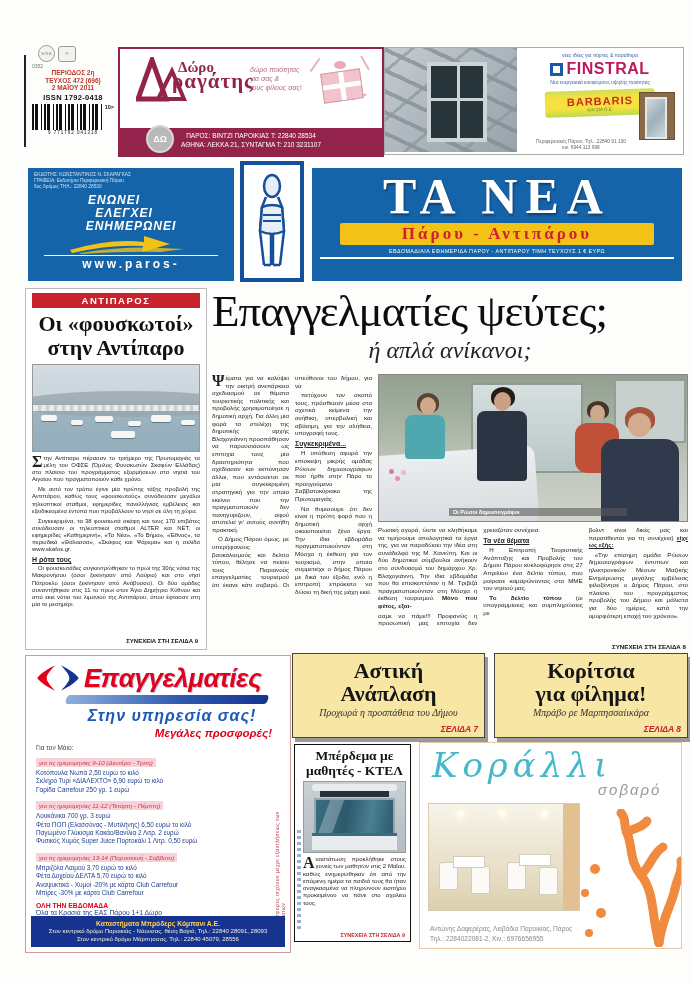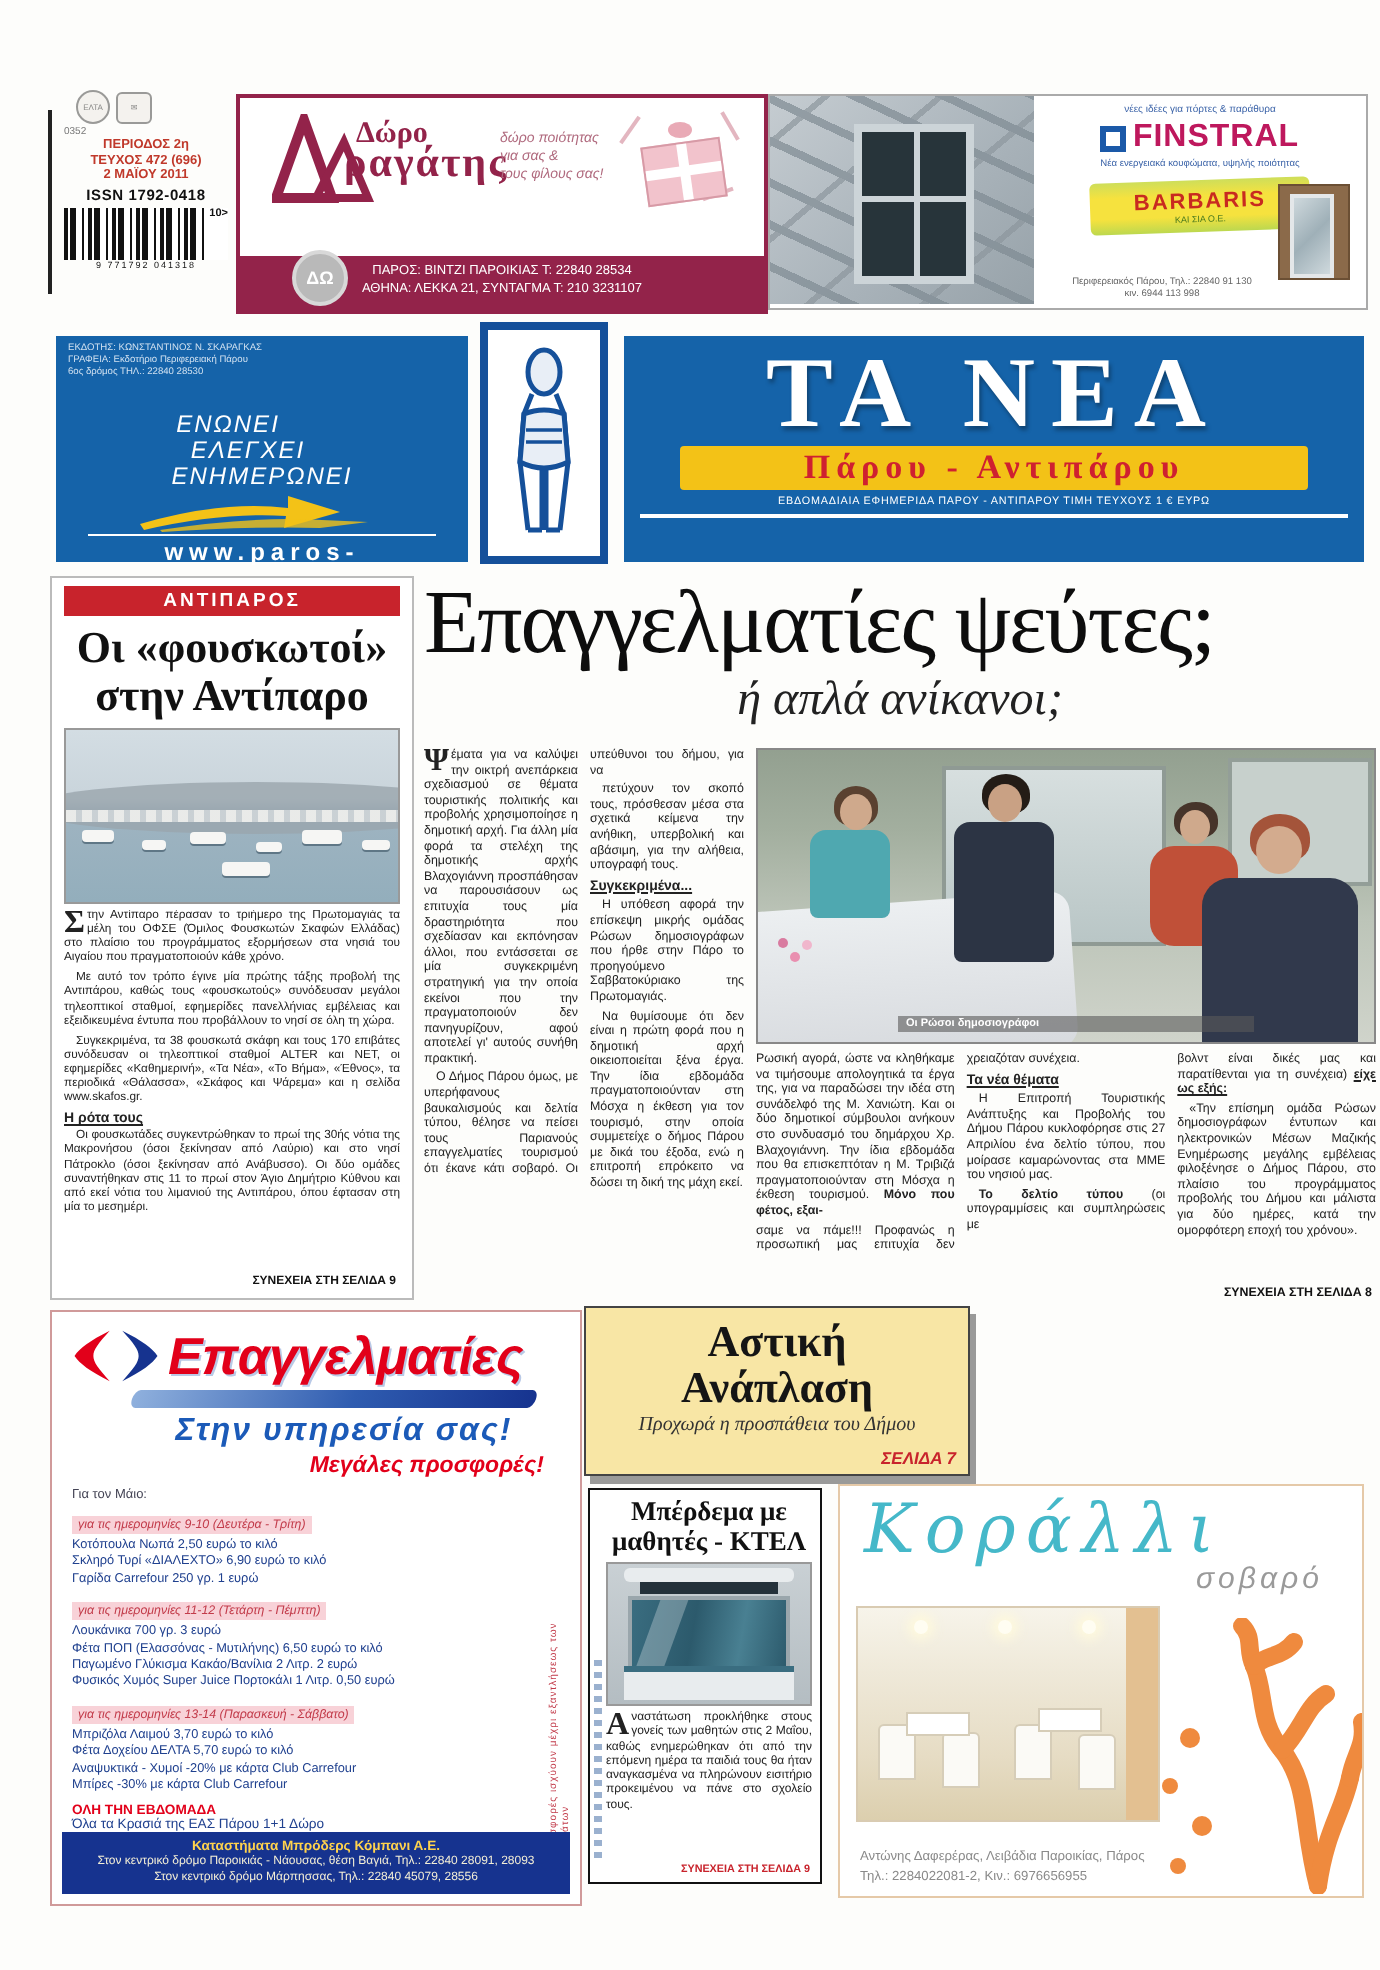--- a/index.html
+++ b/index.html
@@ -55,21 +55,21 @@
   .barbaris{margin:5px auto 0 auto;width:110px;height:26px;background:linear-gradient(180deg,#cede5a 0%,#f6e23e 30%,#f6e23e 70%,#bcd84f 100%);display:flex;flex-direction:column;align-items:center;justify-content:center;transform:rotate(-2deg);border-radius:3px;}
   .barbaris .nm{color:#c82a20;font-weight:bold;font-size:11px;letter-spacing:1px;}
   .barbaris .sb{color:#4a7a1e;font-size:4.5px;}
   .fin-prod{position:absolute;right:8px;top:44px;width:34px;height:46px;background:#8b6a4a;border:1px solid #6b4f34;}
   .fin-prod:after{content:"";position:absolute;left:5px;top:4px;width:18px;height:38px;background:linear-gradient(135deg,#cfd9dd 0%,#9fb0b8 50%,#cfd9dd 100%);border:2px solid #e4e7e9;}
   .fin-contact{position:absolute;left:6px;right:44px;bottom:3px;color:#666;font-size:4.8px;text-align:center;line-height:6px;}
 
   
   .mast-left{left:28px;top:168px;width:206px;height:113px;background:#1563a9;padding:4px 6px;box-sizing:border-box;}
   .pub{color:#cfe0f0;font-size:4.8px;line-height:6px;}
-  .mottos{text-align:center;margin-top:16px;color:#fff;font-weight:normal;font-style:italic;font-size:12px;line-height:13px;letter-spacing:1px;}
+  .mottos{text-align:center;margin-top:4px;color:#fff;font-weight:bold;font-style:italic;font-size:12px;line-height:13px;letter-spacing:1px;}
   .swoosh{display:block;margin:1px auto 0 auto;}
   .mast-rule{border-top:1px solid #fff;margin:1px 10px 0 10px;}
   .website{color:#fff;font-weight:bold;font-size:12px;letter-spacing:3px;text-align:center;margin-top:1px;}
   .figurine{left:240px;top:161px;width:64px;height:121px;background:#fff;border:4px solid #15509a;box-sizing:border-box;display:flex;align-items:center;justify-content:center;z-index:3;}
   .mast-right{left:312px;top:168px;width:370px;height:113px;background:#1563a9;box-sizing:border-box;padding-top:2px;}
   .tanea{color:#fff;font-weight:900;font-size:50px;letter-spacing:8px;text-align:center;line-height:52px;text-shadow:1px 2px 2px rgba(0,0,0,.35);}
   .yellow-strip{margin:1px 28px 0 28px;background:#f3c217;height:22px;display:flex;align-items:center;justify-content:center;border-radius:2px;}
   .yellow-strip span{color:#cf2030;font-weight:bold;font-size:17px;letter-spacing:3px;font-family:"Liberation Serif",serif;}
   .mast-tag{color:#fff;font-size:5.4px;text-align:center;margin-top:3px;letter-spacing:.4px;}
   .mast-hr{border-top:2px solid #fff;margin:3px 8px 0 8px;}
@@ -394,20 +394,26 @@
       <div class="mar-f2">Στον κεντρικό δρόμο Μάρπησσας, Τηλ.: 22840 45079, 28556</div>
     </div>
   </div>
 
   <div class="abs ybox astiki">
     <div class="t">Αστική</div>
     <div class="t">Ανάπλαση</div>
     <div class="s">Προχωρά η προσπάθεια του Δήμου</div>
     <div class="pg">ΣΕΛΙΔΑ 7</div>
   </div>
+  <div class="abs ybox koritsia">
+    <div class="t">Κορίτσια</div>
+    <div class="t">για φίλημα!</div>
+    <div class="s">Μπράβο ρε Μαρπησσαίικάρα</div>
+    <div class="pg">ΣΕΛΙΔΑ 8</div>
+  </div>
 
   <div class="abs ktel">
     <div class="ktel-strip"></div>
     <div class="ktel-head">
       <div>Μπέρδεμα με</div>
       <div>μαθητές - ΚΤΕΛ</div>
     </div>
     <div class="bus">
       <div class="bus-roof"></div>
       <div class="bus-sign"></div>

